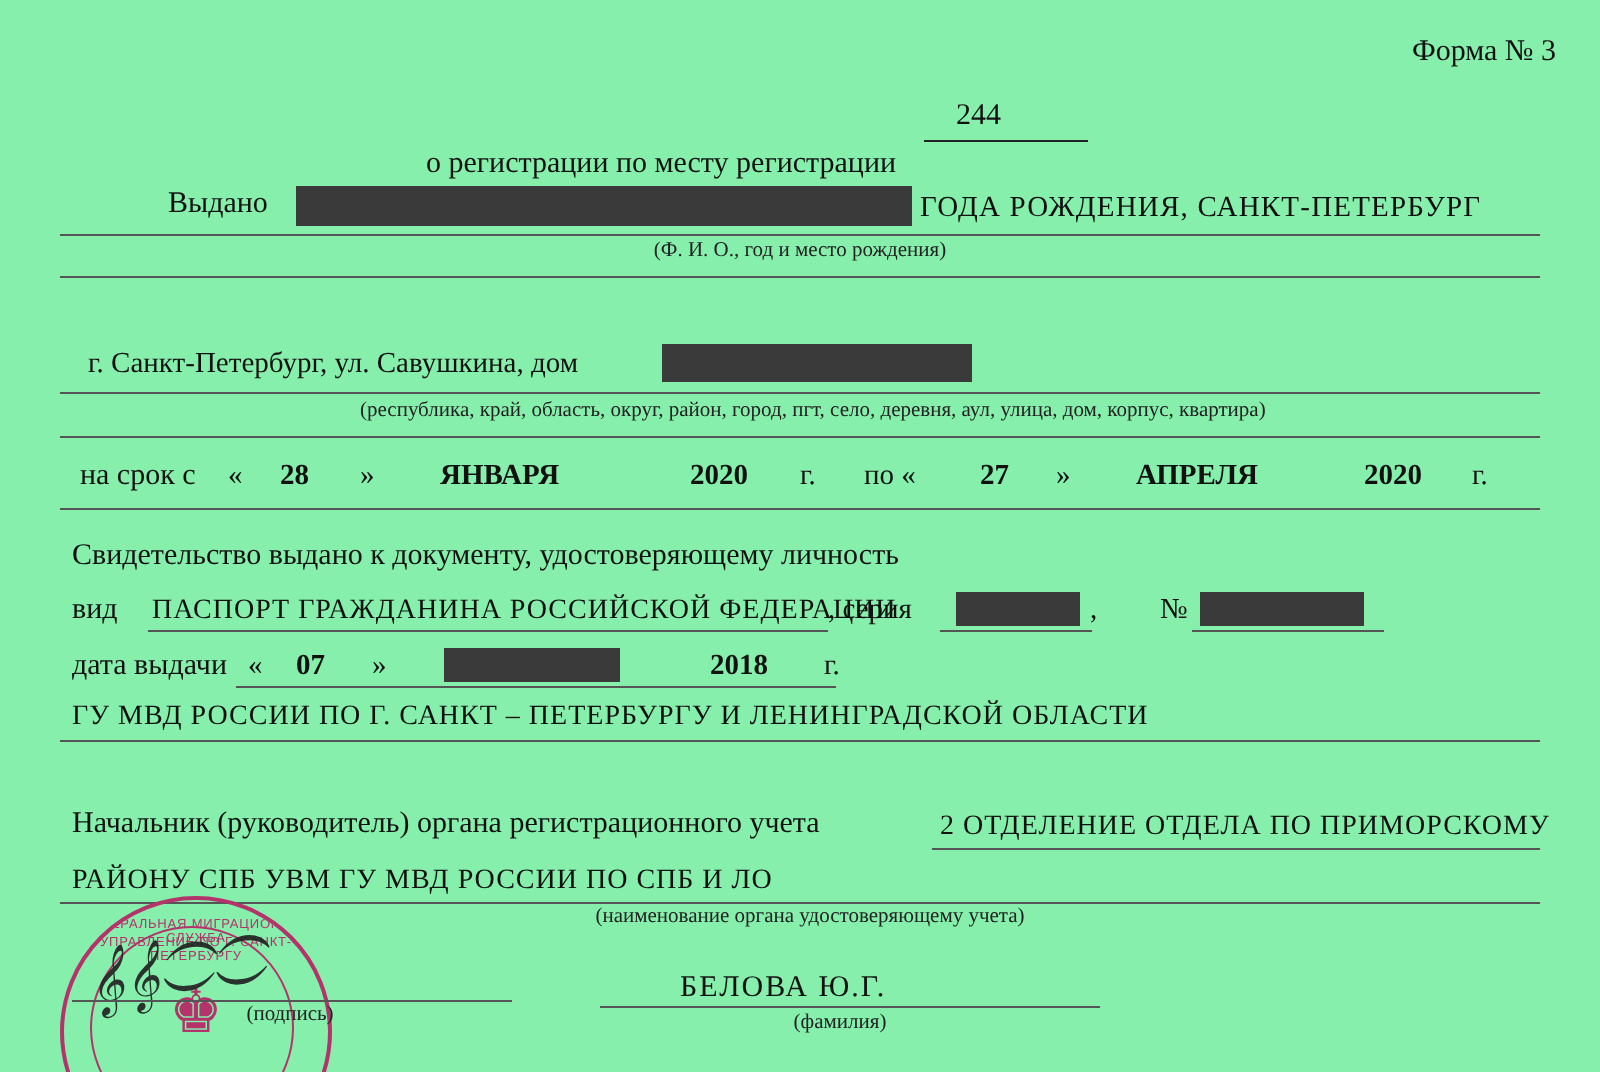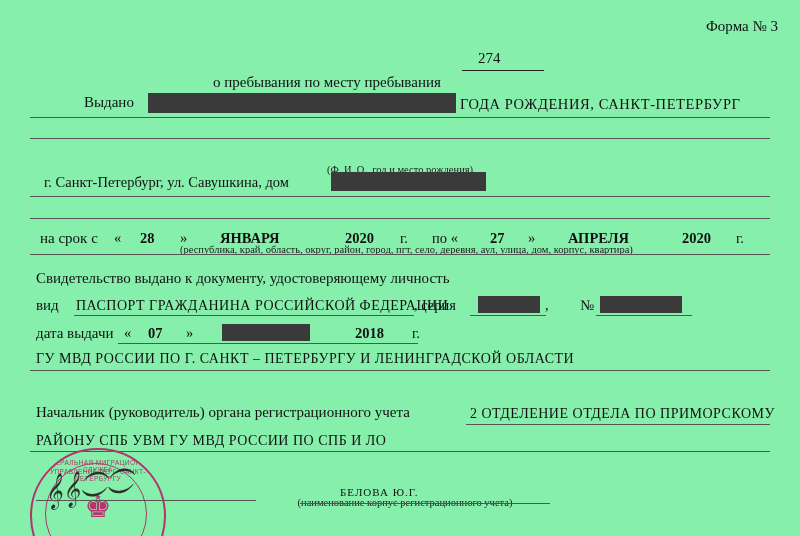--- a/index.html
+++ b/index.html
@@ -69,21 +69,20 @@
     position: absolute;
     background: #3a3a3a;
   }
   .caption {
     position: absolute;
     font-size: 10.5px;
     font-family: "Liberation Serif", serif;
     color: #222;
     text-align: center;
     white-space: nowrap;
-    margin-top: 44px;
   }
   .field-text {
     position: absolute;
     font-size: 14.5px;
     font-family: "Liberation Serif", serif;
     white-space: nowrap;
   }
   .field-text.bold {
     font-weight: bold;
   }
@@ -146,35 +145,35 @@
     font-style: italic;
     color: #232323;
     font-family: "Liberation Serif", serif;
     transform: rotate(-7deg);
     opacity: 0.92;
   }
   .fio-line {
     position: absolute;
     left: 340px;
     top: 486px;
-    font-size: 11px;
+    font-size: 15px;
     letter-spacing: 1px;
     font-family: "Liberation Serif", serif;
   }
 </style>
 </head>
 <body>
 
 <div id="page">
 
   <div class="form-no">Форма № 3</div>
 
-  <div class="doc-number">274</div>
+  <div class="doc-number">244</div>
   <div class="doc-number-rule"></div>
-  <div class="subtitle">о пребывания по месту пребывания</div>
+  <div class="subtitle">о регистрации по месту регистрации</div>
 
   <div class="row-label" style="left:84px; top:94px;">Выдано</div>
   <div class="redact" style="left:148px; top:93px; width:308px; height:20px;"></div>
   <div class="field-text spaced" style="left:460px; top:96px;">ГОДА РОЖДЕНИЯ, САНКТ-ПЕТЕРБУРГ</div>
   <div class="rule" style="left:30px; top:117px; width:740px;"></div>
   <div class="caption" style="left:250px; top:120px; width:300px;">(Ф. И. О., год и место рождения)</div>
   <div class="rule" style="left:30px; top:138px; width:740px;"></div>
 
 
   <div class="field-text" style="left:44px; top:174px;">г. Санкт-Петербург, ул. Савушкина, дом</div>
@@ -221,21 +220,21 @@
   <div class="rule" style="left:118px; top:343px; width:300px;"></div>
 
   <div class="small-caps-line" style="left:36px; top:351px;">ГУ  МВД  РОССИИ  ПО  Г. САНКТ – ПЕТЕРБУРГУ  И  ЛЕНИНГРАДСКОЙ ОБЛАСТИ</div>
   <div class="rule" style="left:30px; top:370px; width:740px;"></div>
 
   <div class="row-label" style="left:36px; top:404px;">Начальник (руководитель) органа регистрационного учета</div>
   <div class="small-caps-line" style="left:470px; top:406px;">2 ОТДЕЛЕНИЕ ОТДЕЛА  ПО ПРИМОРСКОМУ</div>
   <div class="rule" style="left:466px; top:424px; width:304px;"></div>
   <div class="small-caps-line" style="left:36px; top:433px;">РАЙОНУ СПБ УВМ  ГУ  МВД  РОССИИ  ПО  СПБ  И  ЛО</div>
   <div class="rule" style="left:30px; top:451px; width:740px;"></div>
-  <div class="caption" style="left:280px; top:453px; width:250px;">(наименование корпус регистрационного учета)</div>
+  <div class="caption" style="left:280px; top:453px; width:250px;">(наименование органа удостоверяющему учета)</div>
 
   <div class="stamp">
     <div class="stamp-inner"></div>
     <div class="stamp-arc top">ФЕДЕРАЛЬНАЯ МИГРАЦИОННАЯ СЛУЖБА</div>
     <div class="stamp-arc mid">УПРАВЛЕНИЕ ПО Г. САНКТ-ПЕТЕРБУРГУ</div>
     <div class="stamp-eagle">♚</div>
 
   </div>
 
   <div class="signature">𝄞𝄞⁐⁐</div>

